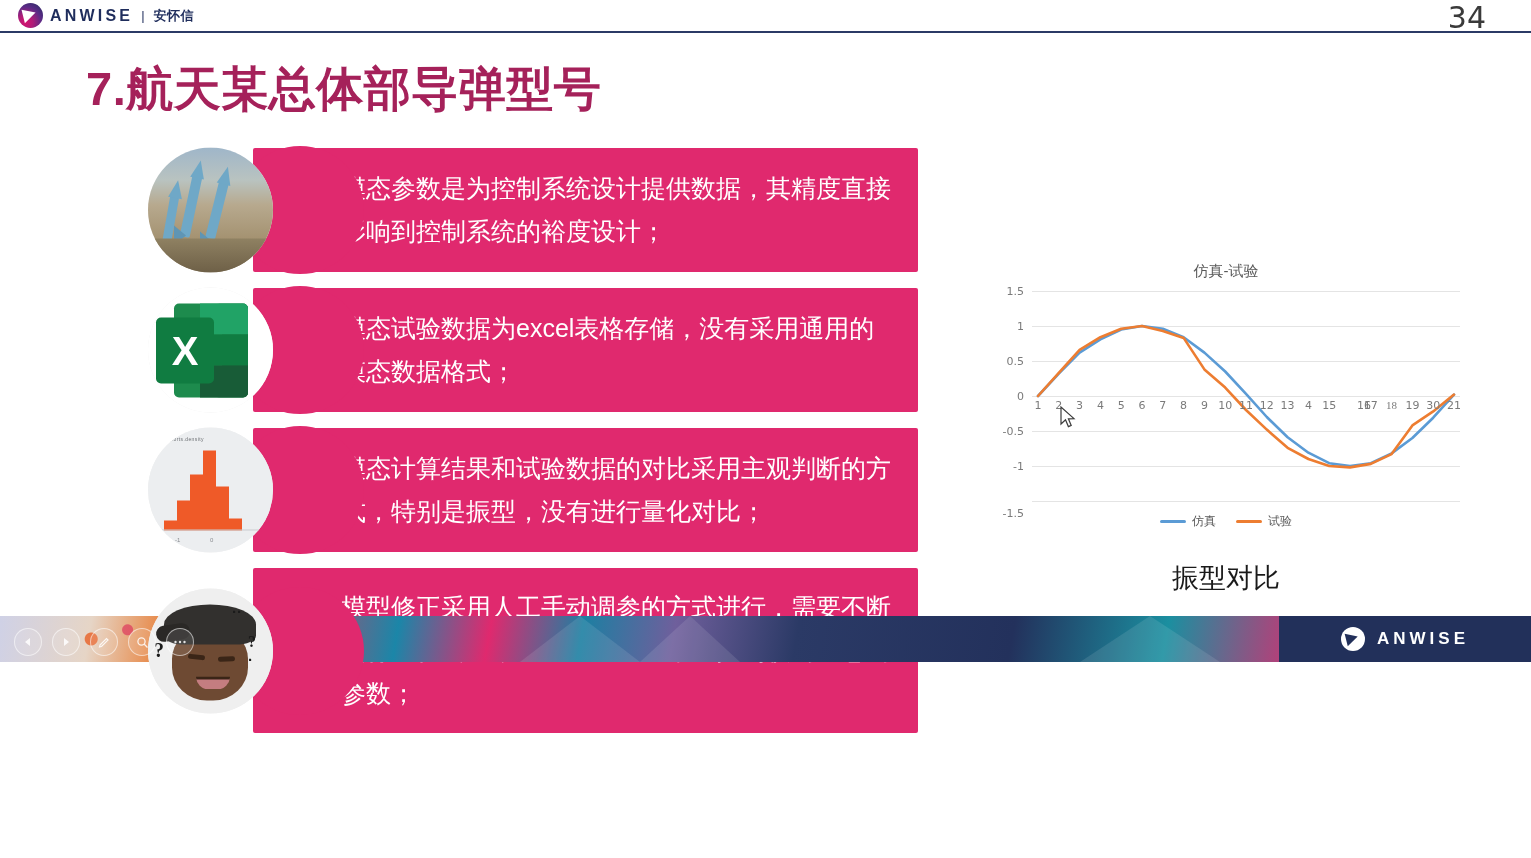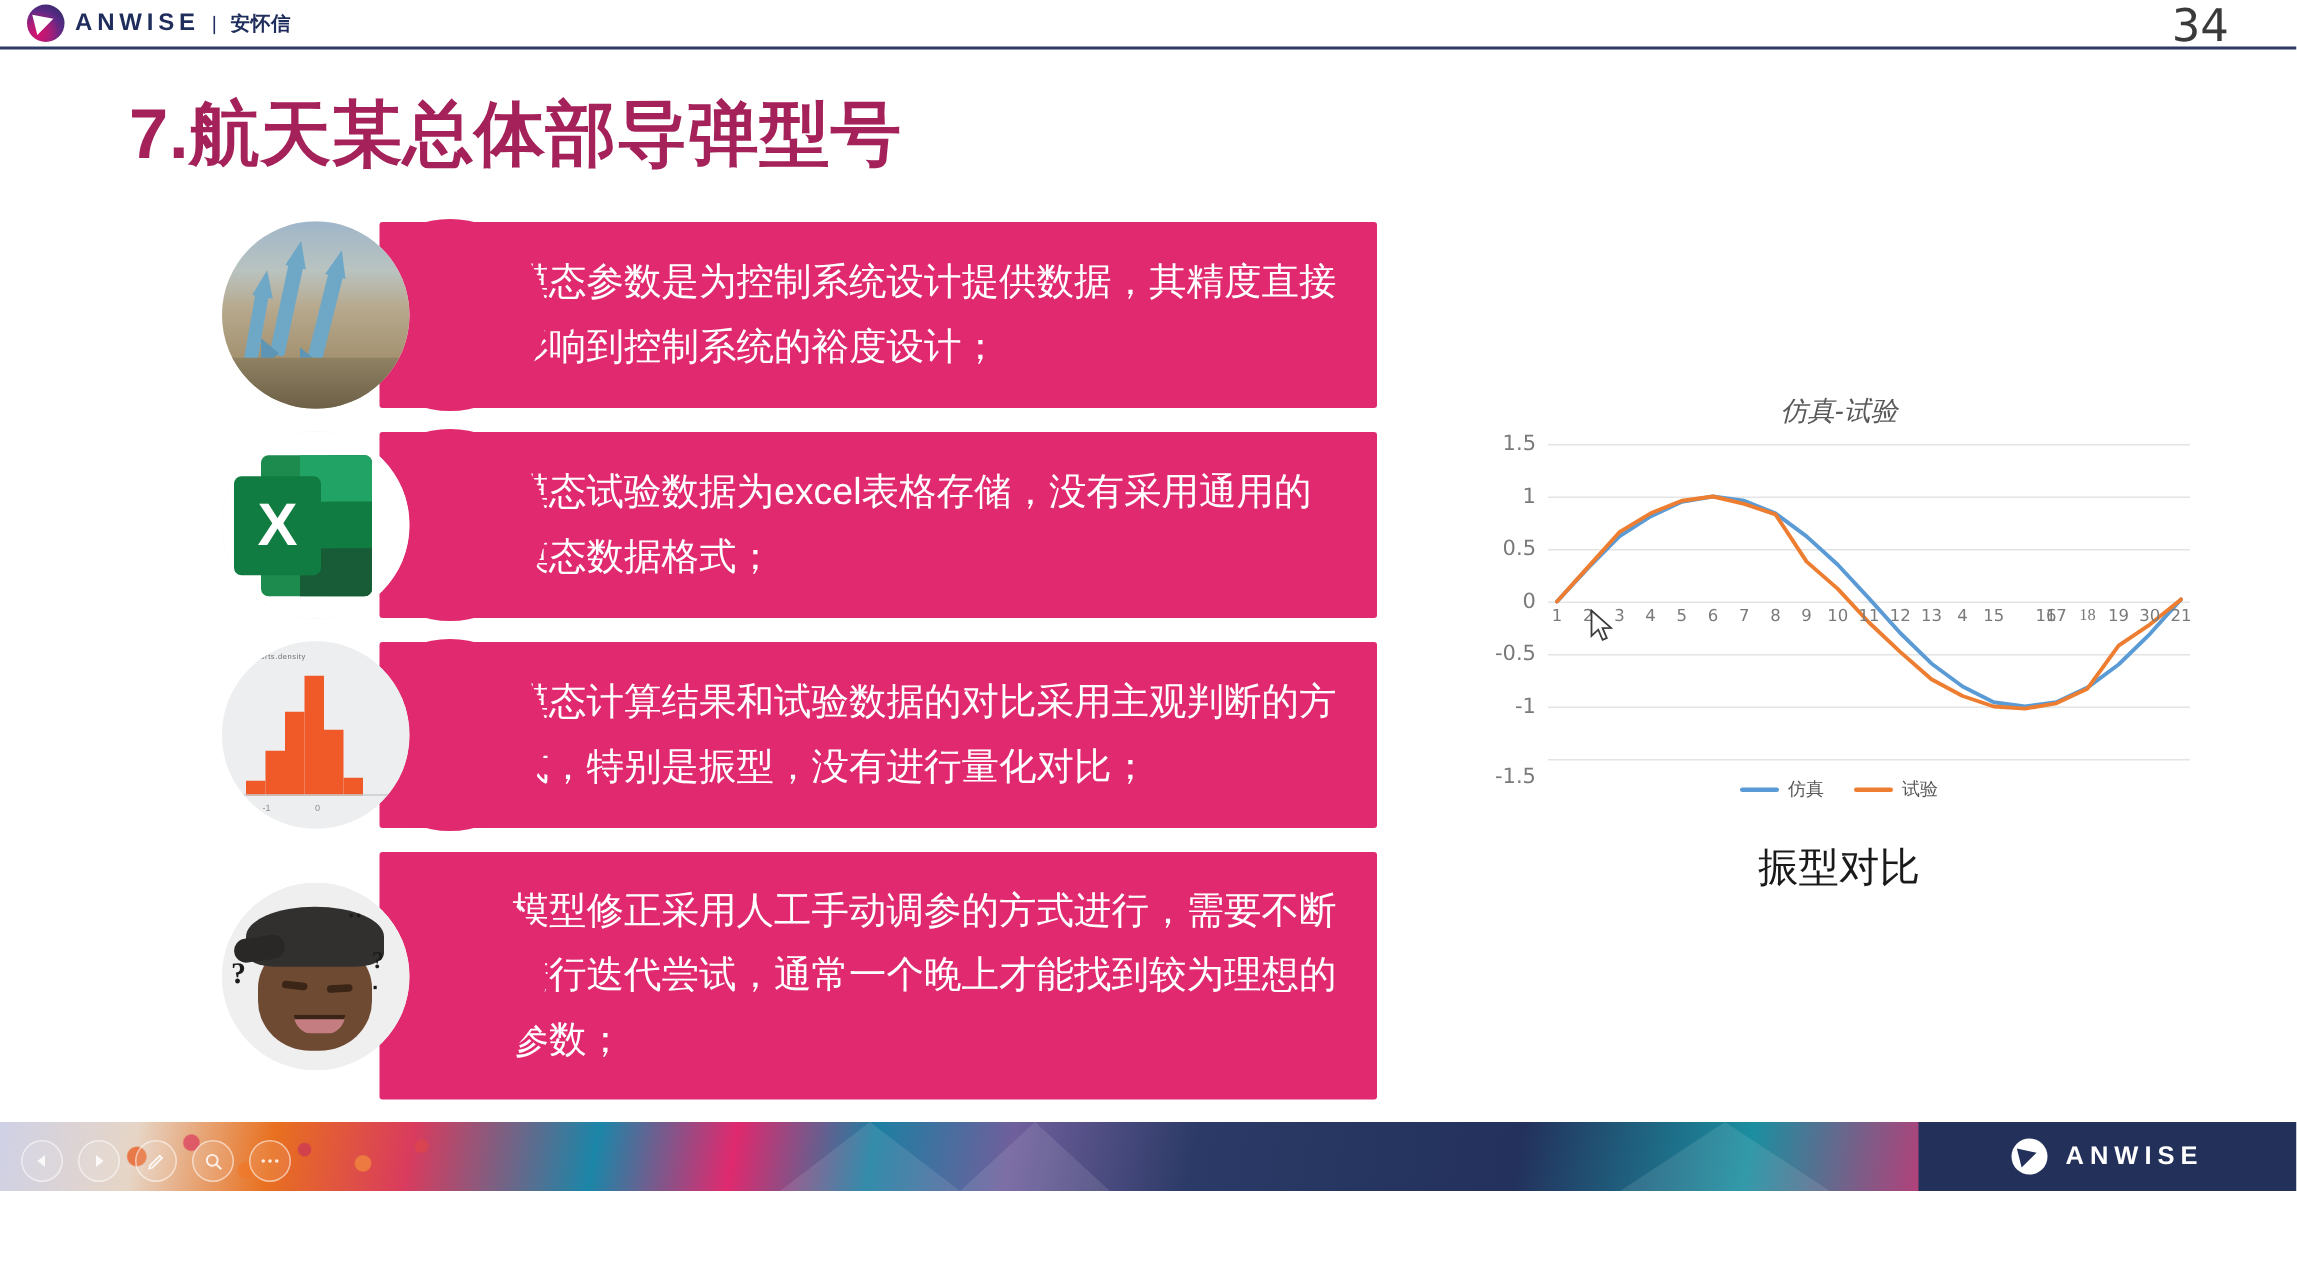--- a/index.html
+++ b/index.html
@@ -4,21 +4,21 @@
 <style>
   * { box-sizing: border-box; margin: 0; padding: 0; }
   html, body {
     width: 1531px; height: 858px;
     overflow: hidden;
     background: #ffffff;
     font-family: "Liberation Sans", "DejaVu Sans", sans-serif;
   }
   .slide {
     position: relative;
-    width: 1531px; height: 794px;
+    width: 1531px; height: 662px;
     background: #ffffff;
   }
 
   
   .header {
     position: absolute; left: 0; top: 0;
     width: 1531px; height: 34px;
     background: #ffffff;
   }
   .header-rule {
@@ -208,34 +208,33 @@
   .q2 { left:100px; top:44px; font-size:16px; }
   .face-dots {
     position:absolute; color:#1b1b1b; font-size:15px; font-weight:bold;
   }
   .d1 { left:84px; top:14px; }
   .d2 { left:100px; top:62px; }
 
   
   .chart-panel { position:absolute; left: 992px; top: 262px; width: 468px; }
   .chart-title {
-    text-align:center; font-size:18px; color:#595959;
+    text-align:center; font-size:15px; color:#595959;
     margin-bottom: 10px;
-    font-style: italic;
   }
   .chart-area {
     position: relative;
     width: 468px; height: 210px;
   }
   .y-labels {
     position:absolute; left:0; top:0; width:36px; height:210px;
   }
   .y-labels span {
     position:absolute; right:4px; transform: translateY(-50%);
-    font-size:14px; color:#7a7a7a;
+    font-size:11px; color:#7a7a7a;
     font-family:"DejaVu Sans", sans-serif;
   }
   .plot {
     position:absolute; left:40px; top:0; right:0; height:210px;
   }
   .gridline {
     position:absolute; left:0; right:0; height:1px; background:#e4e4e4;
   }
   .x-labels { position:absolute; left:0; right:0; height:16px; }
   .x-labels span {

